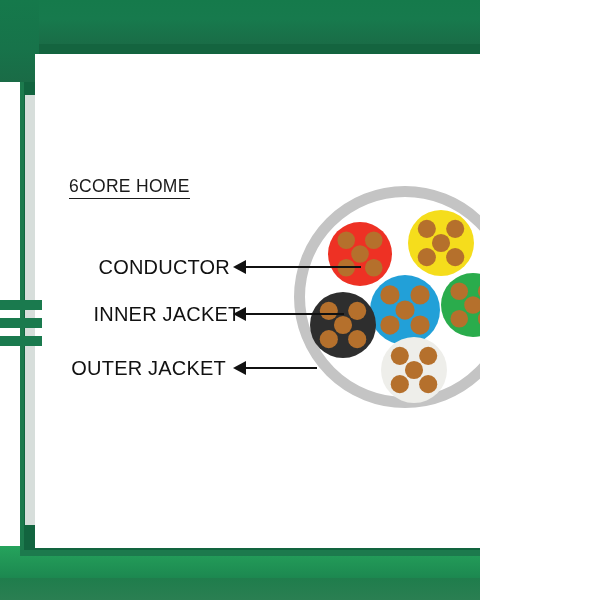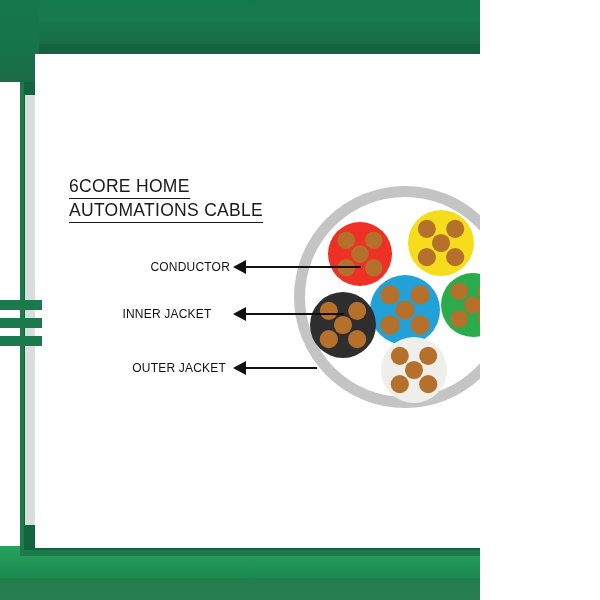--- a/index.html
+++ b/index.html
@@ -105,21 +105,21 @@
     padding-bottom: 1px;
     margin-bottom: 1px;
   }
   .callout {
     position: absolute;
     height: 18px;
     display: flex;
     align-items: center;
   }
   .callout-label {
-    font-size: 12px;
+    font-size: 20px;
     letter-spacing: 0.2px;
     color: #111111;
     white-space: nowrap;
     text-align: right;
     line-height: 18px;
   }
   .leader {
     position: absolute;
     height: 2px;
     background: #111111;
@@ -196,21 +196,20 @@
         <circle cx="399.81" cy="355.81" r="9.075000000000001" fill="#b5702c"></circle>
         <circle cx="428.19" cy="355.81" r="9.075000000000001" fill="#b5702c"></circle>
         <circle cx="399.81" cy="384.19" r="9.075000000000001" fill="#b5702c"></circle>
         <circle cx="428.19" cy="384.19" r="9.075000000000001" fill="#b5702c"></circle>
         <circle cx="414" cy="370" r="9.075000000000001" fill="#b5702c"></circle>
       </g>
   </svg>
 
   <div class="title-block">
     <div class="title-line">6CORE HOME</div><br>
-    <div class="title-line">AUTOMATIONS CABLE</div>
   </div>
 
   <div class="callout" style="left:110px; top:258px; width:120px; justify-content:flex-end;">
     <span class="callout-label">CONDUCTOR</span>
   </div>
   <div class="arrowhead" style="left:233px; top:260px;"></div>
   <div class="leader" style="left:245px; top:266px; width:116px;"></div>
 
   <div class="callout" style="left:104px; top:305px; width:126px; justify-content:center;">
     <span class="callout-label">INNER JACKET</span>

